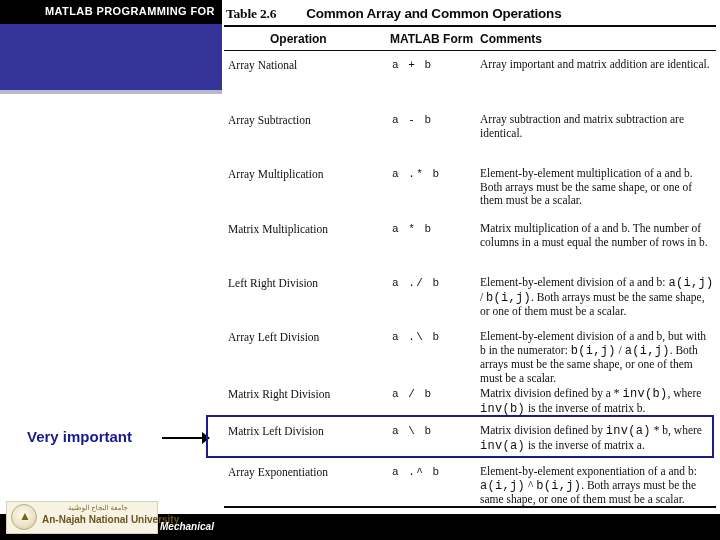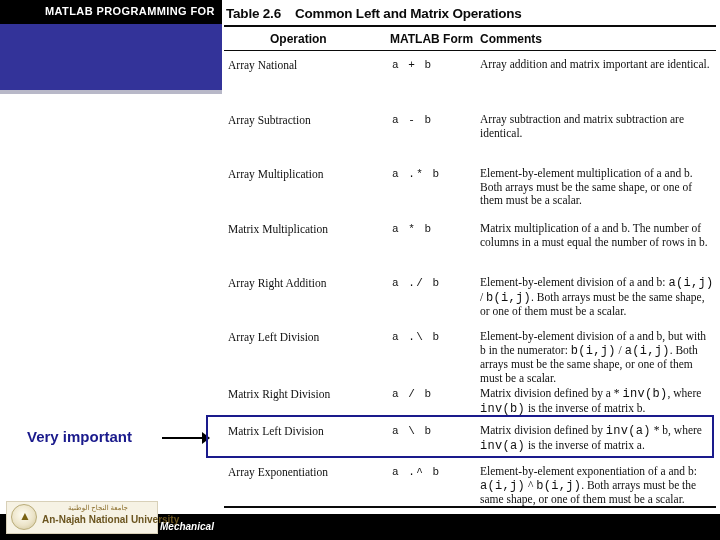--- a/index.html
+++ b/index.html
@@ -152,21 +152,21 @@
   }
   .tbl-caption {
     position: absolute; left: 4px; top: 6px;
     font-family: "Liberation Sans", sans-serif;
     font-size: 13.5px;
     font-weight: bold;
     letter-spacing: -0.2px;
     white-space: nowrap;
     color: #0a0a0a;
   }
-  .tbl-caption .num { margin-right: 14px; }
+  .tbl-caption .num { margin-right: 30px; font-family: Liberation Serif, serif; }
   .rule-thick {
     position: absolute; left: 2px; top: 25px;
     width: 492px; height: 2px;
     background: #0a0a0a;
   }
   .rule-thin {
     position: absolute; left: 2px; top: 50px;
     width: 492px; height: 1px;
     background: #0a0a0a;
   }
@@ -223,50 +223,50 @@
 
   <div class="top-banner"></div>
   <div class="banner-text">MATLAB PROGRAMMING FOR</div>
 
   <div class="title-strip"></div>
   <div class="title-box"></div>
   <div class="title-shadow"></div>
 
   <div class="table-img" id="table-img">
     <div class="tbl-caption">
-      <span class="num">Table 2.6</span><span>Common Left and Matrix Operations</span>
+      <span class="num">Table 2.6</span><span>Common Array and Common Operations</span>
     </div>
     <div class="rule-thick"></div>
     <div class="hdr hdr-op">Operation</div>
     <div class="hdr hdr-form">MATLAB Form</div>
     <div class="hdr hdr-com">Comments</div>
     <div class="rule-thin"></div>
     <div id="rows-host">
         <div class="row" style="top: 58px;">
           <div class="c-op">Array National</div>
           <div class="c-form">a + b</div>
-          <div class="c-com">Array addition and matrix important are identical.</div>
+          <div class="c-com">Array important and matrix addition are identical.</div>
         </div>
         <div class="row" style="top: 113px;">
           <div class="c-op">Array Subtraction</div>
           <div class="c-form">a - b</div>
           <div class="c-com">Array subtraction and matrix subtraction are identical.</div>
         </div>
         <div class="row" style="top: 167px;">
           <div class="c-op">Array Multiplication</div>
           <div class="c-form">a .* b</div>
           <div class="c-com">Element-by-element multiplication of a and b. Both arrays must be the same shape, or one of them must be a scalar.</div>
         </div>
         <div class="row" style="top: 222px;">
           <div class="c-op">Matrix Multiplication</div>
           <div class="c-form">a * b</div>
           <div class="c-com">Matrix multiplication of a and b. The number of columns in a must equal the number of rows in b.</div>
         </div>
         <div class="row" style="top: 276px;">
-          <div class="c-op">Array Right Addition</div>
+          <div class="c-op">Left Right Division</div>
           <div class="c-form">a ./ b</div>
           <div class="c-com">Element-by-element division of a and b: <code>a(i,j)</code> / <code>b(i,j)</code>. Both arrays must be the same shape, or one of them must be a scalar.</div>
         </div>
         <div class="row" style="top: 330px;">
           <div class="c-op">Array Left Division</div>
           <div class="c-form">a .\ b</div>
           <div class="c-com">Element-by-element division of a and b, but with b in the numerator: <code>b(i,j)</code> / <code>a(i,j)</code>. Both arrays must be the same shape, or one of them must be a scalar.</div>
         </div>
         <div class="row" style="top: 387px;">
           <div class="c-op">Matrix Right Division</div>

